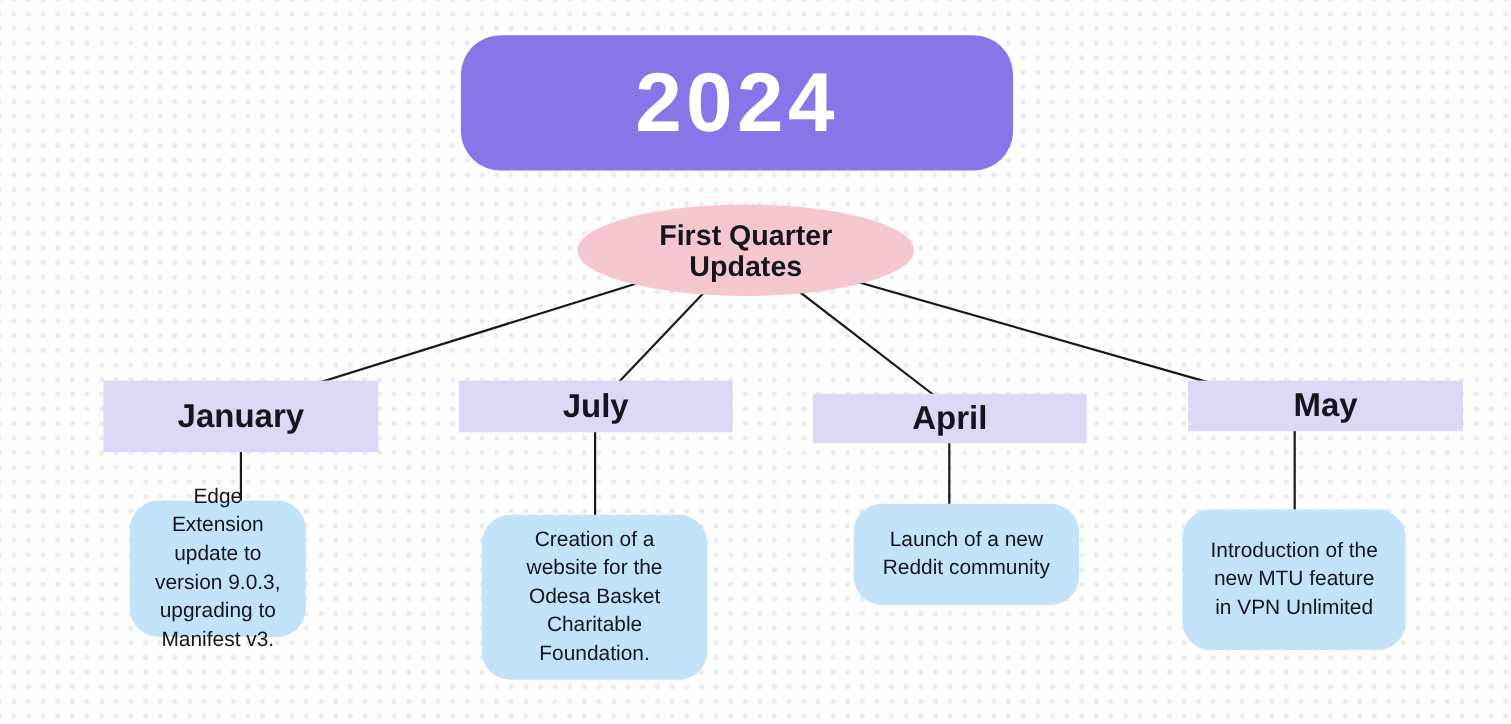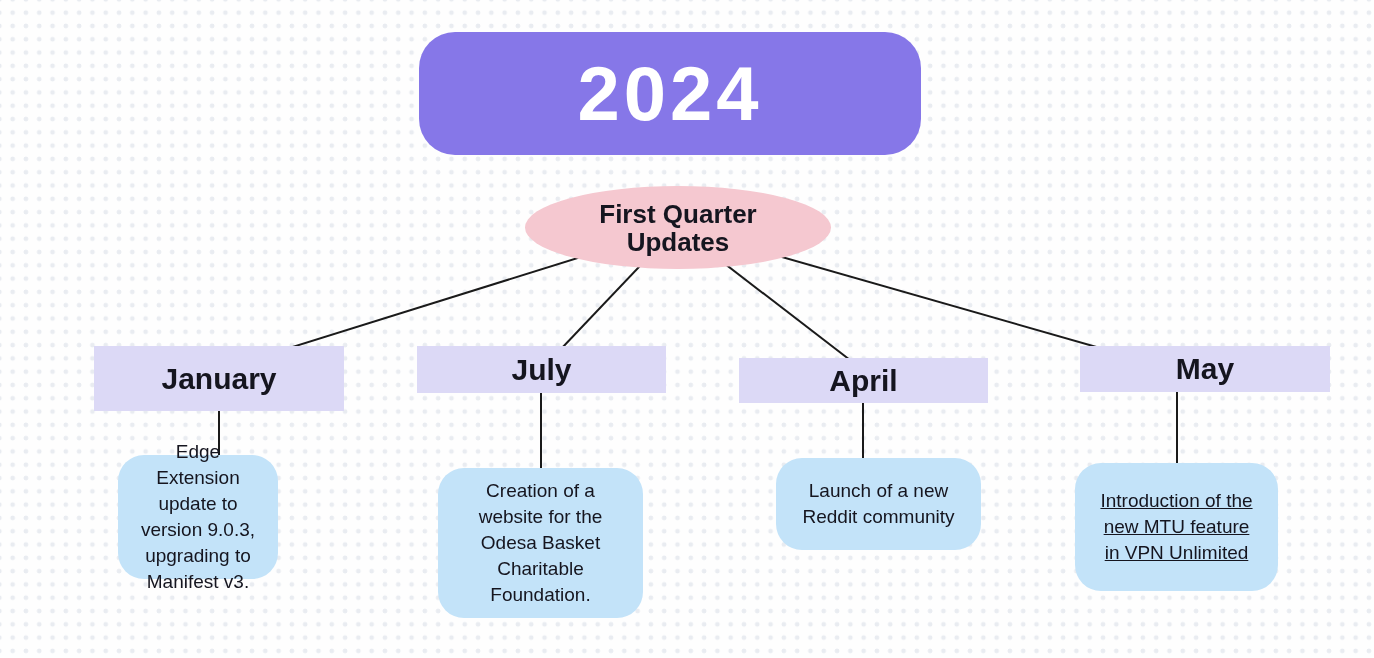--- a/index.html
+++ b/index.html
@@ -61,21 +61,21 @@
   .update-box {
     background: #c3e3f9;
     border-radius: 26px;
     font-size: 19px;
     line-height: 26px;
     padding: 10px 14px;
   }
   .upd-jan { left: 118px;  top: 455px; width: 160px; height: 124px; }
   .upd-mar { left: 438px;  top: 468px; width: 205px; height: 150px; }
   .upd-apr { left: 776px;  top: 458px; width: 205px; height: 92px;  }
-  .upd-may { left: 1075px; top: 463px; width: 203px; height: 128px; padding: 13px 20px; text-decoration: underline; }
+  .upd-may { left: 1075px; top: 463px; width: 203px; height: 128px; padding: 13px 20px; }
 </style>
 </head>
 <body>
 
 <div class="canvas">
 
   <svg class="connectors" aria-hidden="true">
 
     <g stroke="#1a1a1a" stroke-width="2">
       <line x1="677" y1="227" x2="219" y2="370"></line>

